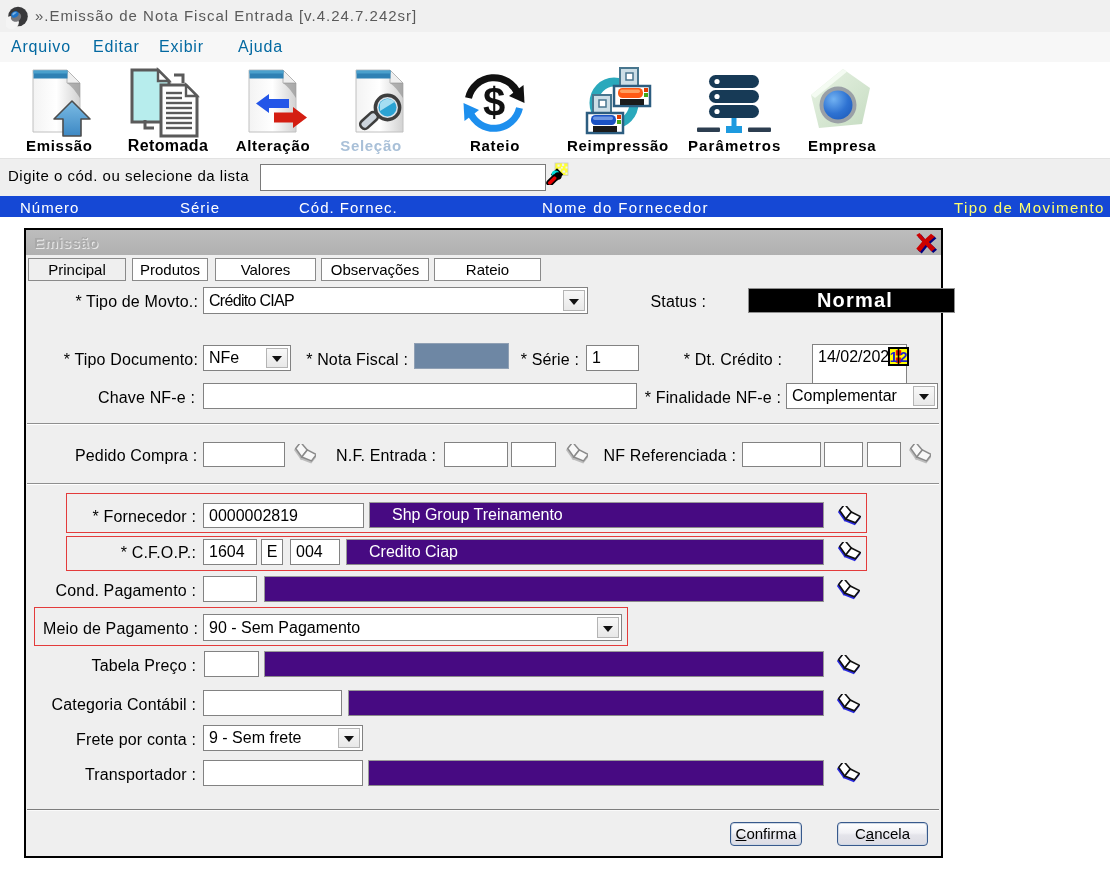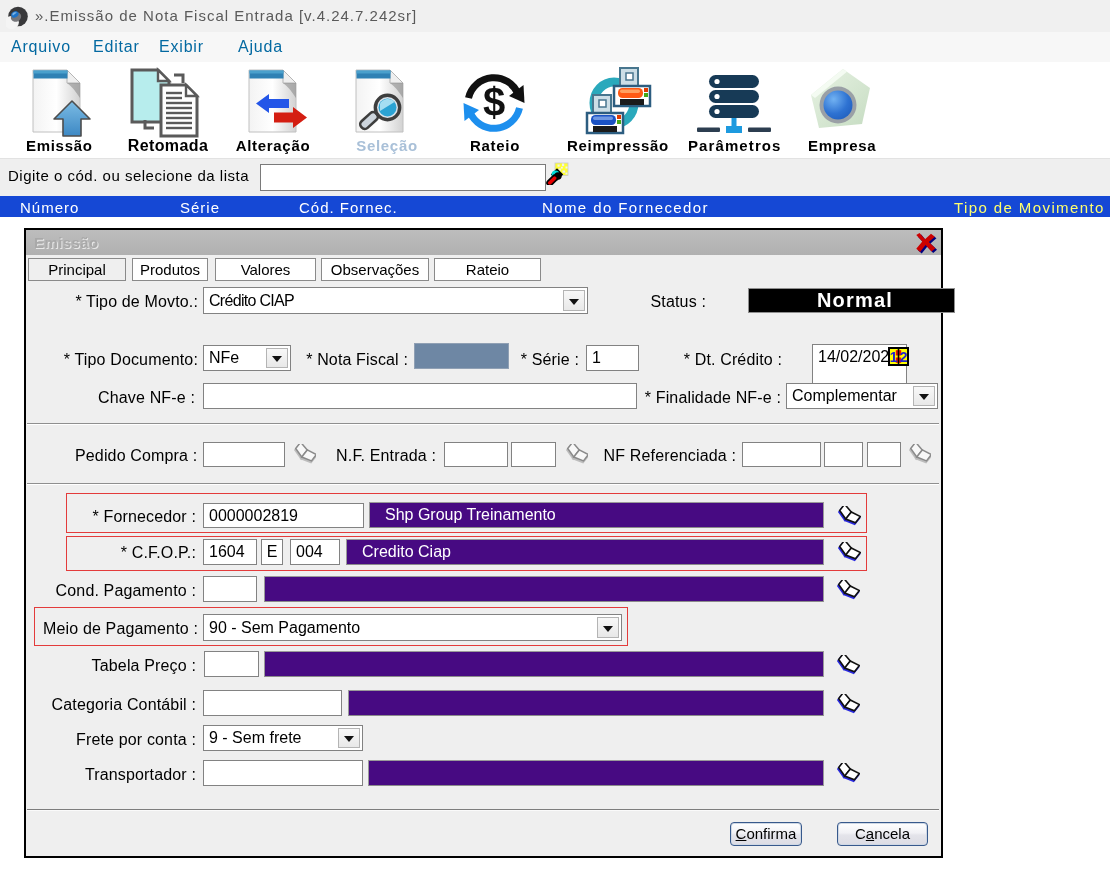--- a/index.html
+++ b/index.html
@@ -19,21 +19,21 @@
 #gridheader { left:0; top:196px; width:1110px; height:21px; background:#1548d5; }
 .gh { top:199px; font-size:15px; color:#fff; letter-spacing:1.4px; }
 
 #dialog { left:24px; top:228px; width:919px; height:630px; background:#efefef; border:2px solid #000000; }
 #dlgtitle { left:26px; top:230px; width:915px; height:25px; background:linear-gradient(#bdbdbd,#b0b0b0); }
 #dlgtitletext { left:34px; top:234px; font-size:15px; font-weight:bold; color:#a9a9a9; text-shadow:1px 1px 0 #e8e8e8; letter-spacing:0.4px; }
 .tab { top:258px; height:23px; border:1px solid #8a8a8a; background:#fff; font-size:15px; color:#000; text-align:center; line-height:21px; }
 .tabsel { background:#efefef; }
 .lbl { font-size:16px; color:#000; text-align:right; white-space:nowrap; letter-spacing:0.15px; }
 .inp { background:#fff; border:1px solid #828282; font-size:16px; color:#000; padding-left:5px; line-height:23px; white-space:nowrap; overflow:hidden; }
-.purple { background:#470a82; border:1px solid #9a9a9a; border-bottom-color:#8b8b8b; color:#fff; font-size:16px; line-height:24px; padding-left:15px; white-space:nowrap; overflow:hidden; }
+.purple { background:#470a82; border:1px solid #9a9a9a; border-bottom-color:#8b8b8b; color:#fff; font-size:16px; line-height:24px; padding-left:22px; white-space:nowrap; overflow:hidden; }
 .combo { background:#fff; border:1px solid #828282; font-size:16px; color:#000; padding-left:5px; white-space:nowrap; overflow:hidden; }
 .combo .cb-btn { position:absolute; right:2px; top:2px; bottom:2px; width:22px; background:linear-gradient(#f8f8f8,#e8e8e8); border:1px solid #b4b4b4; }
 .combo .cb-arr { position:absolute; right:8px; top:50%; margin-top:-2px; width:0; height:0; border-left:5px solid transparent; border-right:5px solid transparent; border-top:6px solid #111; }
 .redbox { border:1px solid #e33b3b; }
 .groove { height:2px; border-top:1px solid #8f8f8f; border-bottom:1px solid #ffffff; }
 .btn { height:24px; background:linear-gradient(#ffffff 0%,#f1f1f5 45%,#e4e4ea 55%,#dcdce4 100%); border:1px solid #37598c; border-radius:4px; font-size:15px; color:#000; text-align:center; line-height:22px; box-shadow:0 0 0 1px #cfd8e4 inset; }
 u { text-decoration:underline; }
 </style>
 </head>
 <body>
@@ -196,21 +196,21 @@
       </radialGradient>
     </defs>
     <path d="M5 29 L37 3 L64 22 L56 58 L13 62 Z" fill="url(#houseg)"></path>
     <path d="M5 29 L37 3 L41 5.8 L9 32 Z" fill="#f4fbf2"></path>
     <circle cx="32" cy="39" r="18.5" fill="#9aa0a6"></circle>
     <circle cx="32" cy="39" r="14.5" fill="url(#ballg)"></circle>
   </svg>
   <div class="abs tlabel" style="left:26px;width:63px">Emissão</div>
   <div class="abs tlabel" style="left:124px;width:88px;font-size:16px;letter-spacing:0.4px">Retomada</div>
   <div class="abs tlabel" style="left:234px;width:78px">Alteração</div>
-  <div class="abs tlabel" style="left:356px;width:62px;color:#a9c0d8">Seleção</div>
+  <div class="abs tlabel" style="left:340px;width:62px;color:#a9c0d8">Seleção</div>
   <div class="abs tlabel" style="left:470px;width:50px">Rateio</div>
   <div class="abs tlabel" style="left:567px;width:100px">Reimpressão</div>
   <div class="abs tlabel" style="left:688px;width:92px;letter-spacing:1.1px">Parâmetros</div>
   <div class="abs tlabel" style="left:808px;width:68px">Empresa</div>
 
   <div class="abs" id="searchrow"></div>
   <div class="abs" id="searchlabel">Digite o cód. ou selecione da lista</div>
   <div class="abs" id="searchbox"></div>
 
   <svg class="abs" style="left:546px;top:162px" width="23" height="23" viewBox="0 0 23 23">

